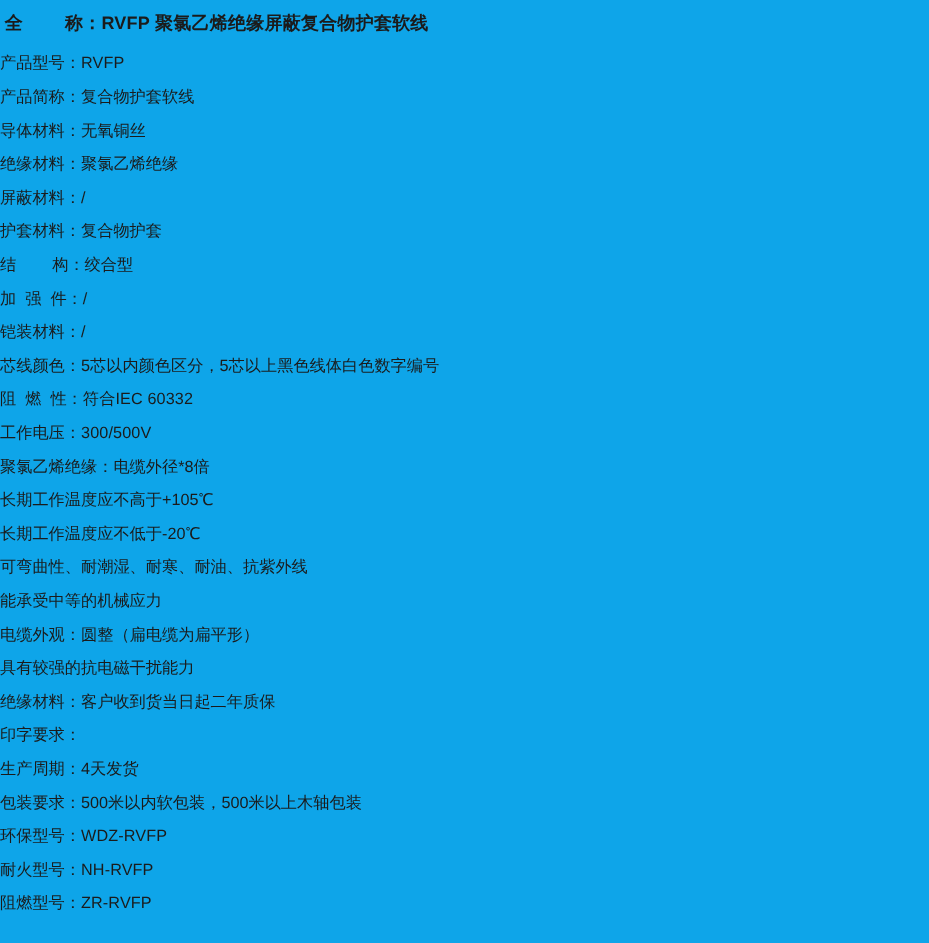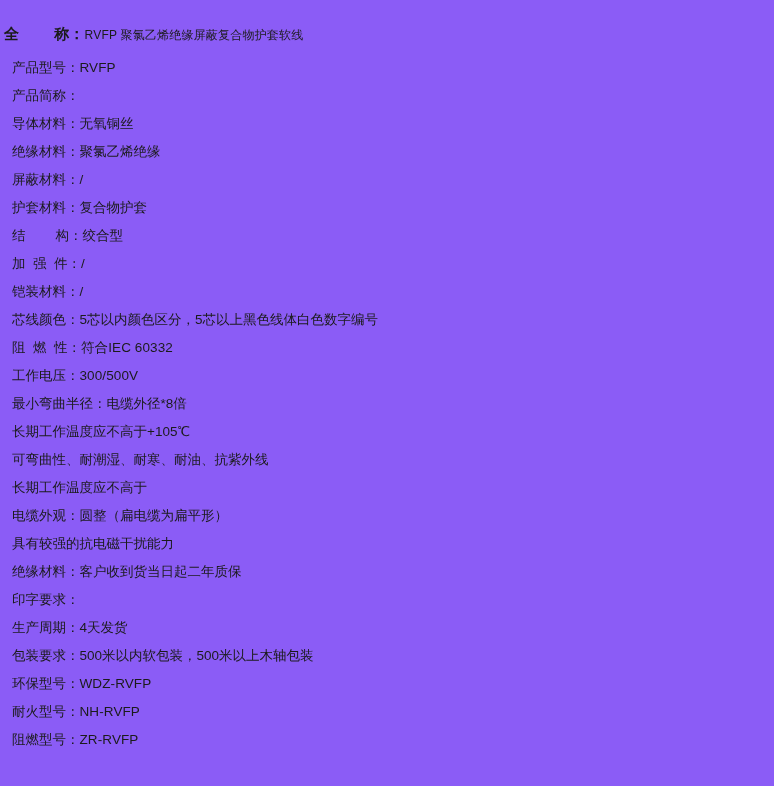--- a/index.html
+++ b/index.html
@@ -12,49 +12,48 @@
     background: #e3f1f5;
     font-family: "Liberation Sans", sans-serif;
     color: #1b1b1b;
     overflow: hidden;
   }
   .sheet {
     width: 774px;
     height: 786px;
     box-sizing: border-box;
     padding: 8px 0 0 0;
-    background: #8b5cf6;
+    background: #0ea5e9;
   }
   .title-row {
     display: flex;
     align-items: baseline;
     padding: 2px 0 10px 4px;
     font-size: 15px;
     font-weight: bold;
     letter-spacing: 0.2px;
   }
   .title-label {
     white-space: pre;
     font-weight: bold;
     font-size: 15px;
   }
   .title-value {
-    font-weight: normal;
-    font-size: 12px;
-    margin-top: 17px;
+    font-weight: bold;
+    font-size: 15px;
   }
   .spec-list {
     display: block;
   }
   .spec-row {
     display: flex;
     align-items: flex-end;
     font-size: 13.5px;
     line-height: 28px;
-    padding-left: 12px;
+    padding-left: 0;
     white-space: pre;
   }
   .spec-label {
     white-space: pre;
   }
   .spec-value {
     white-space: pre;
   }
   .mono-ish {
     letter-spacing: 0.1px;
@@ -72,20 +71,21 @@
 
   <div class="spec-list">
 
     <div class="spec-row">
       <span class="spec-label">产品型号：</span>
       <span class="spec-value mono-ish">RVFP</span>
     </div>
 
     <div class="spec-row">
       <span class="spec-label">产品简称：</span>
+      <span class="spec-value">复合物护套软线</span>
     </div>
 
     <div class="spec-row">
       <span class="spec-label">导体材料：</span>
       <span class="spec-value">无氧铜丝</span>
     </div>
 
     <div class="spec-row">
       <span class="spec-label">绝缘材料：</span>
       <span class="spec-value">聚氯乙烯绝缘</span>
@@ -126,37 +126,41 @@
       <span class="spec-value mono-ish">符合IEC 60332</span>
     </div>
 
     <div class="spec-row">
       <span class="spec-label">工作电压：</span>
       <span class="spec-value mono-ish">300/500V</span>
     </div>
 
 
     <div class="spec-row">
-      <span class="spec-label">最小弯曲半径：</span>
+      <span class="spec-label">聚氯乙烯绝缘：</span>
       <span class="spec-value">电缆外径*8倍</span>
     </div>
 
     <div class="spec-row">
       <span class="spec-label">长期工作温度应不高于+105℃</span>
       <span class="spec-value"></span>
     </div>
 
+    <div class="spec-row">
+      <span class="spec-label">长期工作温度应不低于-20℃</span>
+      <span class="spec-value"></span>
+    </div>
 
     <div class="spec-row">
       <span class="spec-label">可弯曲性、耐潮湿、耐寒、耐油、抗紫外线</span>
       <span class="spec-value"></span>
     </div>
 
     <div class="spec-row">
-      <span class="spec-label">长期工作温度应不高于</span>
+      <span class="spec-label">能承受中等的机械应力</span>
       <span class="spec-value"></span>
     </div>
 
     <div class="spec-row">
       <span class="spec-label">电缆外观：</span>
       <span class="spec-value">圆整（扁电缆为扁平形）</span>
     </div>
 
     <div class="spec-row">
       <span class="spec-label">具有较强的抗电磁干扰能力</span>

